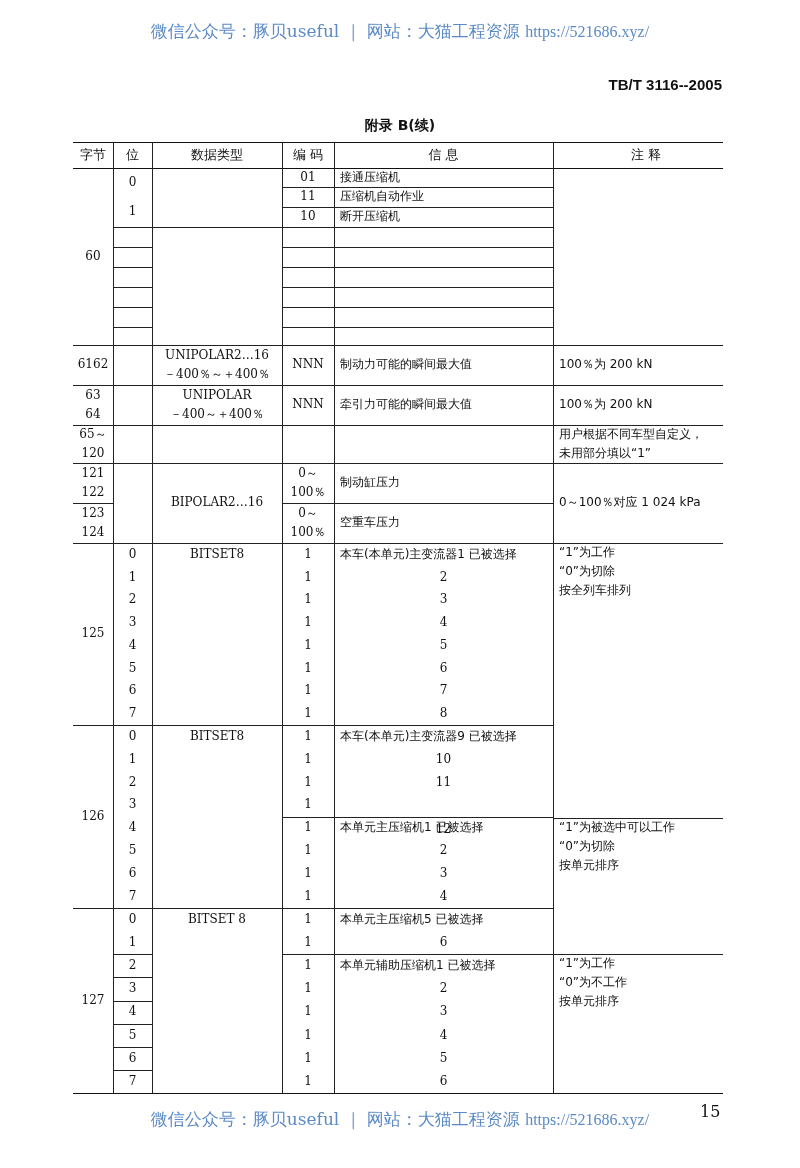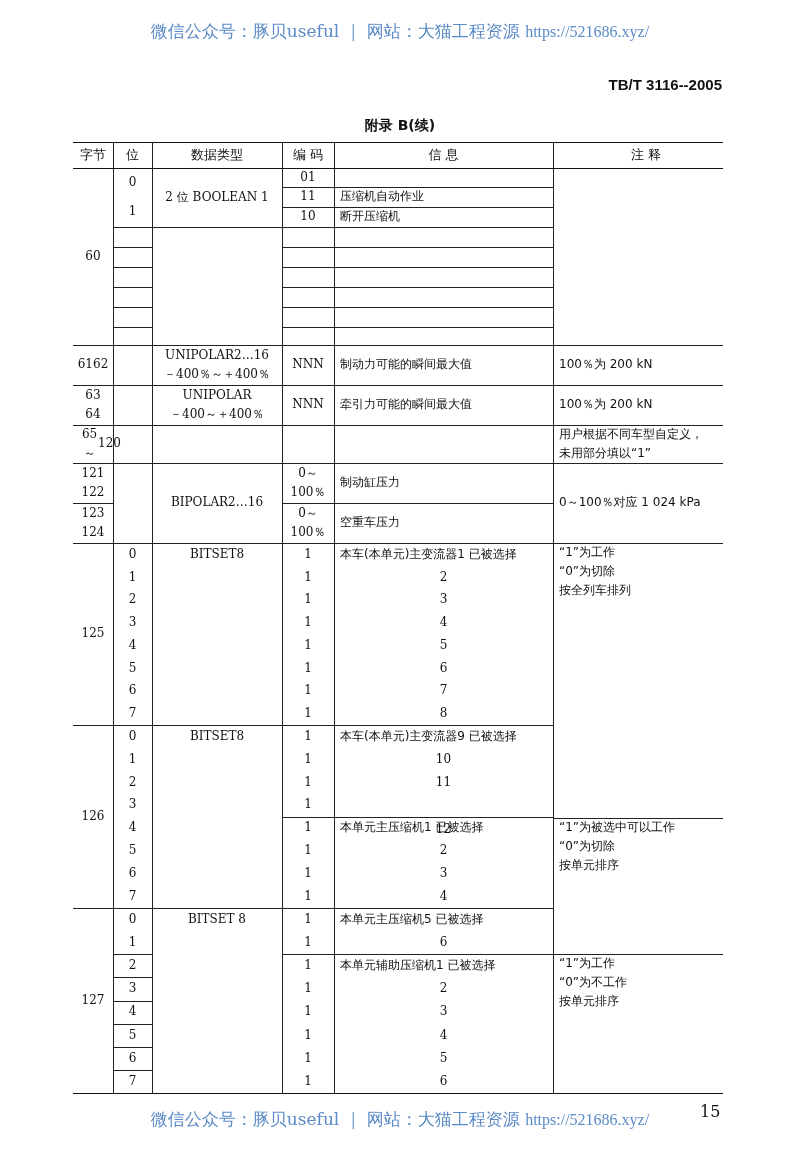--- a/index.html
+++ b/index.html
@@ -49,22 +49,22 @@
     <div class="cell hdr" style="left: 261px; width: 219px; top: 0px; height: 26px;">信  息</div>
     <div class="cell hdr" style="left: 488px; width: 170px; top: 0px; height: 26px;">注  释</div>
     <div class="line v" style="left: 40px; top: 0px; height: 951px;"></div>
     <div class="line v" style="left: 79px; top: 0px; height: 951px;"></div>
     <div class="line v" style="left: 209px; top: 0px; height: 951px;"></div>
     <div class="line v" style="left: 261px; top: 0px; height: 951px;"></div>
     <div class="line v" style="left: 480px; top: 0px; height: 951px;"></div>
     <div class="cell " style="left: 0px; width: 40px; top: 26px; height: 177px;">60</div>
     <div class="cell " style="left: 40px; width: 39px; top: 26px; height: 29px;">0</div>
     <div class="cell " style="left: 40px; width: 39px; top: 55px; height: 30px;">1</div>
-    <div class="cell " style="left: 79px; width: 130px; top: 26px; height: 59px;">2 位 BOOLEAN 1</div>
     <div class="cell " style="left: 209px; width: 52px; top: 26px; height: 19px;">01</div>
+    <div class="cell left cjk" style="left: 261px; width: 219px; top: 26px; height: 19px;">接通压缩机</div>
     <div class="line h" style="left: 209px; top: 45px; width: 271px;"></div>
     <div class="cell " style="left: 209px; width: 52px; top: 45px; height: 20px;">11</div>
     <div class="cell left cjk" style="left: 261px; width: 219px; top: 45px; height: 20px;">压缩机自动作业</div>
     <div class="line h" style="left: 209px; top: 65px; width: 271px;"></div>
     <div class="cell " style="left: 209px; width: 52px; top: 65px; height: 20px;">10</div>
     <div class="cell left cjk" style="left: 261px; width: 219px; top: 65px; height: 20px;">断开压缩机</div>
     <div class="line h" style="left: 40px; top: 85px; width: 440px;"></div>
     <div class="line h" style="left: 40px; top: 105px; width: 39px;"></div>
     <div class="line h" style="left: 209px; top: 105px; width: 271px;"></div>
     <div class="line h" style="left: 40px; top: 125px; width: 39px;"></div>
@@ -93,21 +93,21 @@
       <span>64</span>
     </div>
     <div class="cell " style="left: 79px; width: 130px; top: 243px; height: 40px; flex-direction: column;">
       <span>UNIPOLAR</span>
       <span>－400～＋400％</span>
     </div>
     <div class="cell " style="left: 209px; width: 52px; top: 243px; height: 40px;">NNN</div>
     <div class="cell left cjk" style="left: 261px; width: 219px; top: 243px; height: 40px;">牵引力可能的瞬间最大值</div>
     <div class="cell left cjk" style="left: 480px; width: 170px; top: 243px; height: 40px;">100％为 200 kN</div>
     <div class="line h" style="left: 0px; top: 283px; width: 650px;"></div>
-    <div class="cell " style="left: 8px; width: 40px; top: 283px; height: 38px; ">
+    <div class="cell " style="left: 0px; width: 40px; top: 283px; height: 38px; flex-direction: column;">
       <span>65～</span>
       <span>120</span>
     </div>
     <div class="cell left cjk" style="left: 480px; width: 170px; top: 283px; height: 38px; flex-direction: column; align-items: flex-start;">
       <span>用户根据不同车型自定义，</span>
       <span>未用部分填以“1”</span>
     </div>
     <div class="line h" style="left: 0px; top: 321px; width: 650px;"></div>
     <div class="cell " style="left: 0px; width: 40px; top: 321px; height: 40px; flex-direction: column;">
       <span>121</span>

